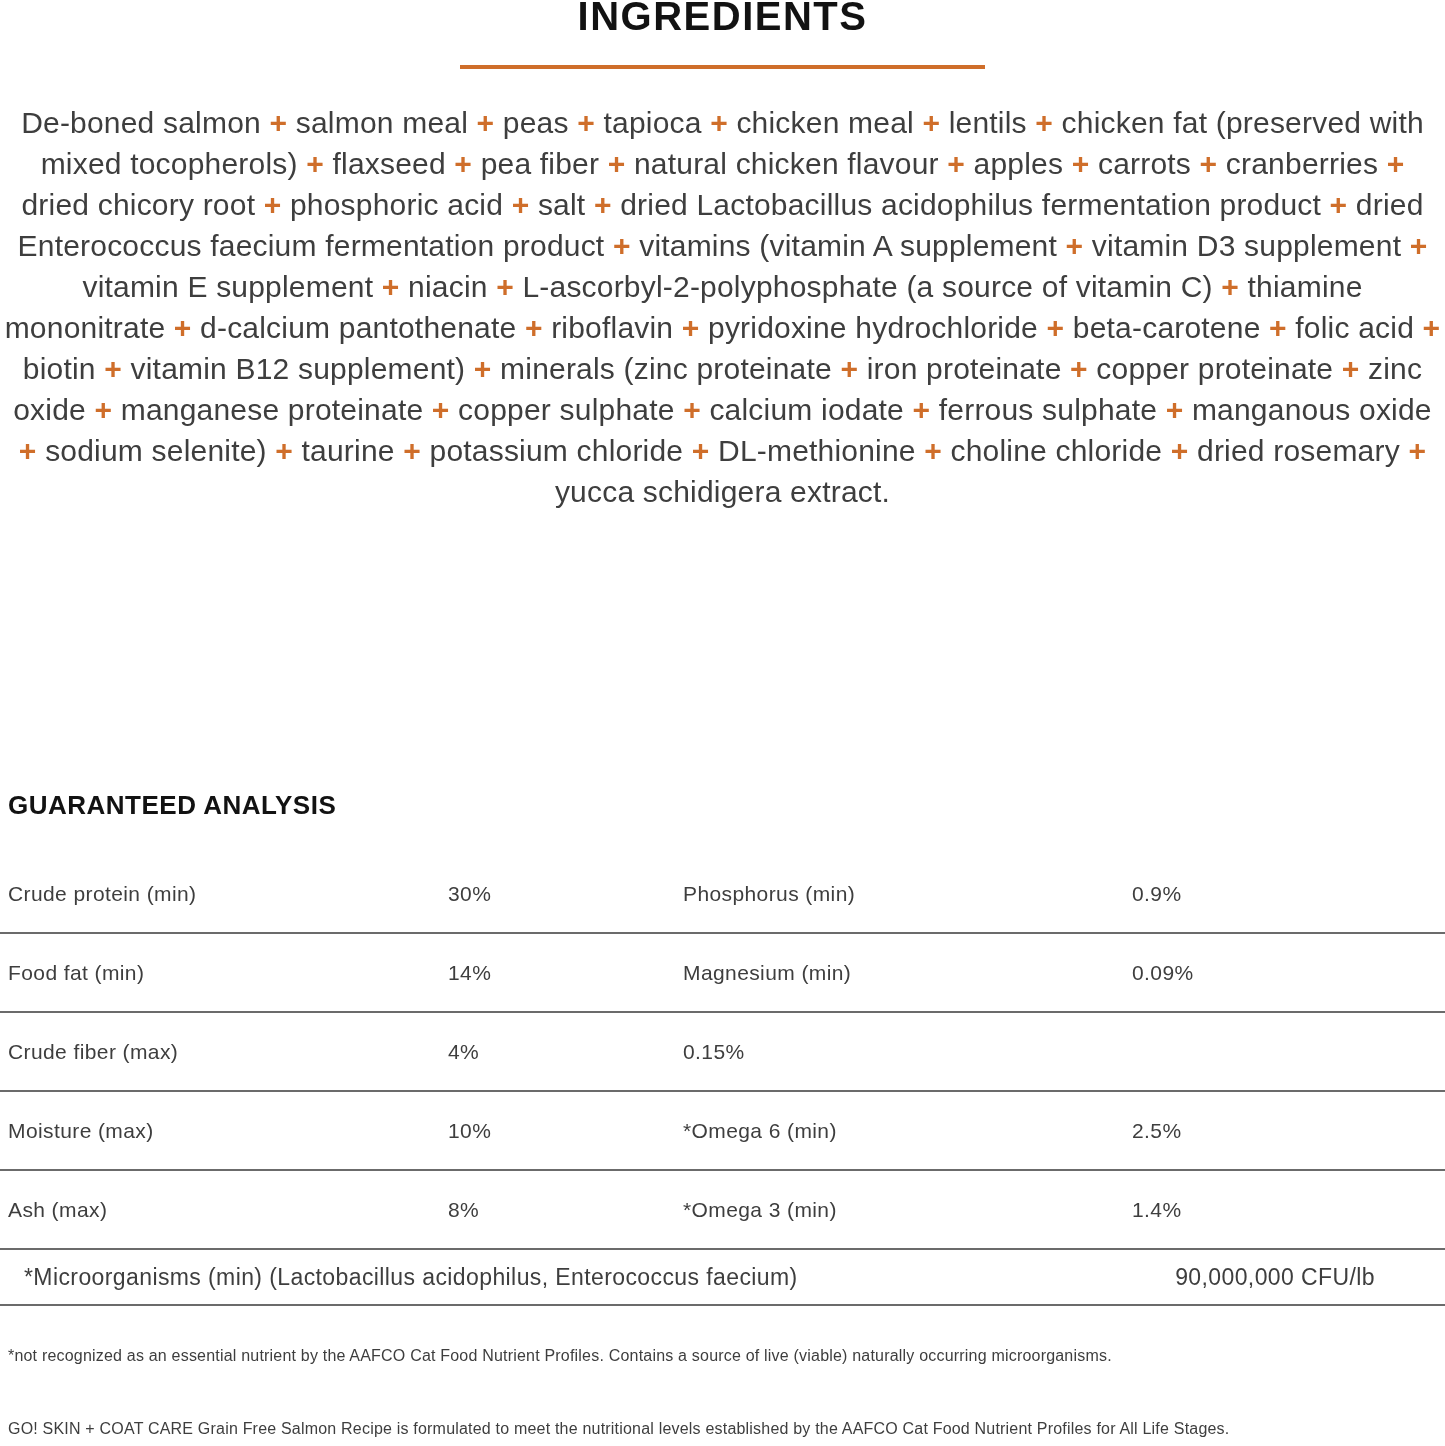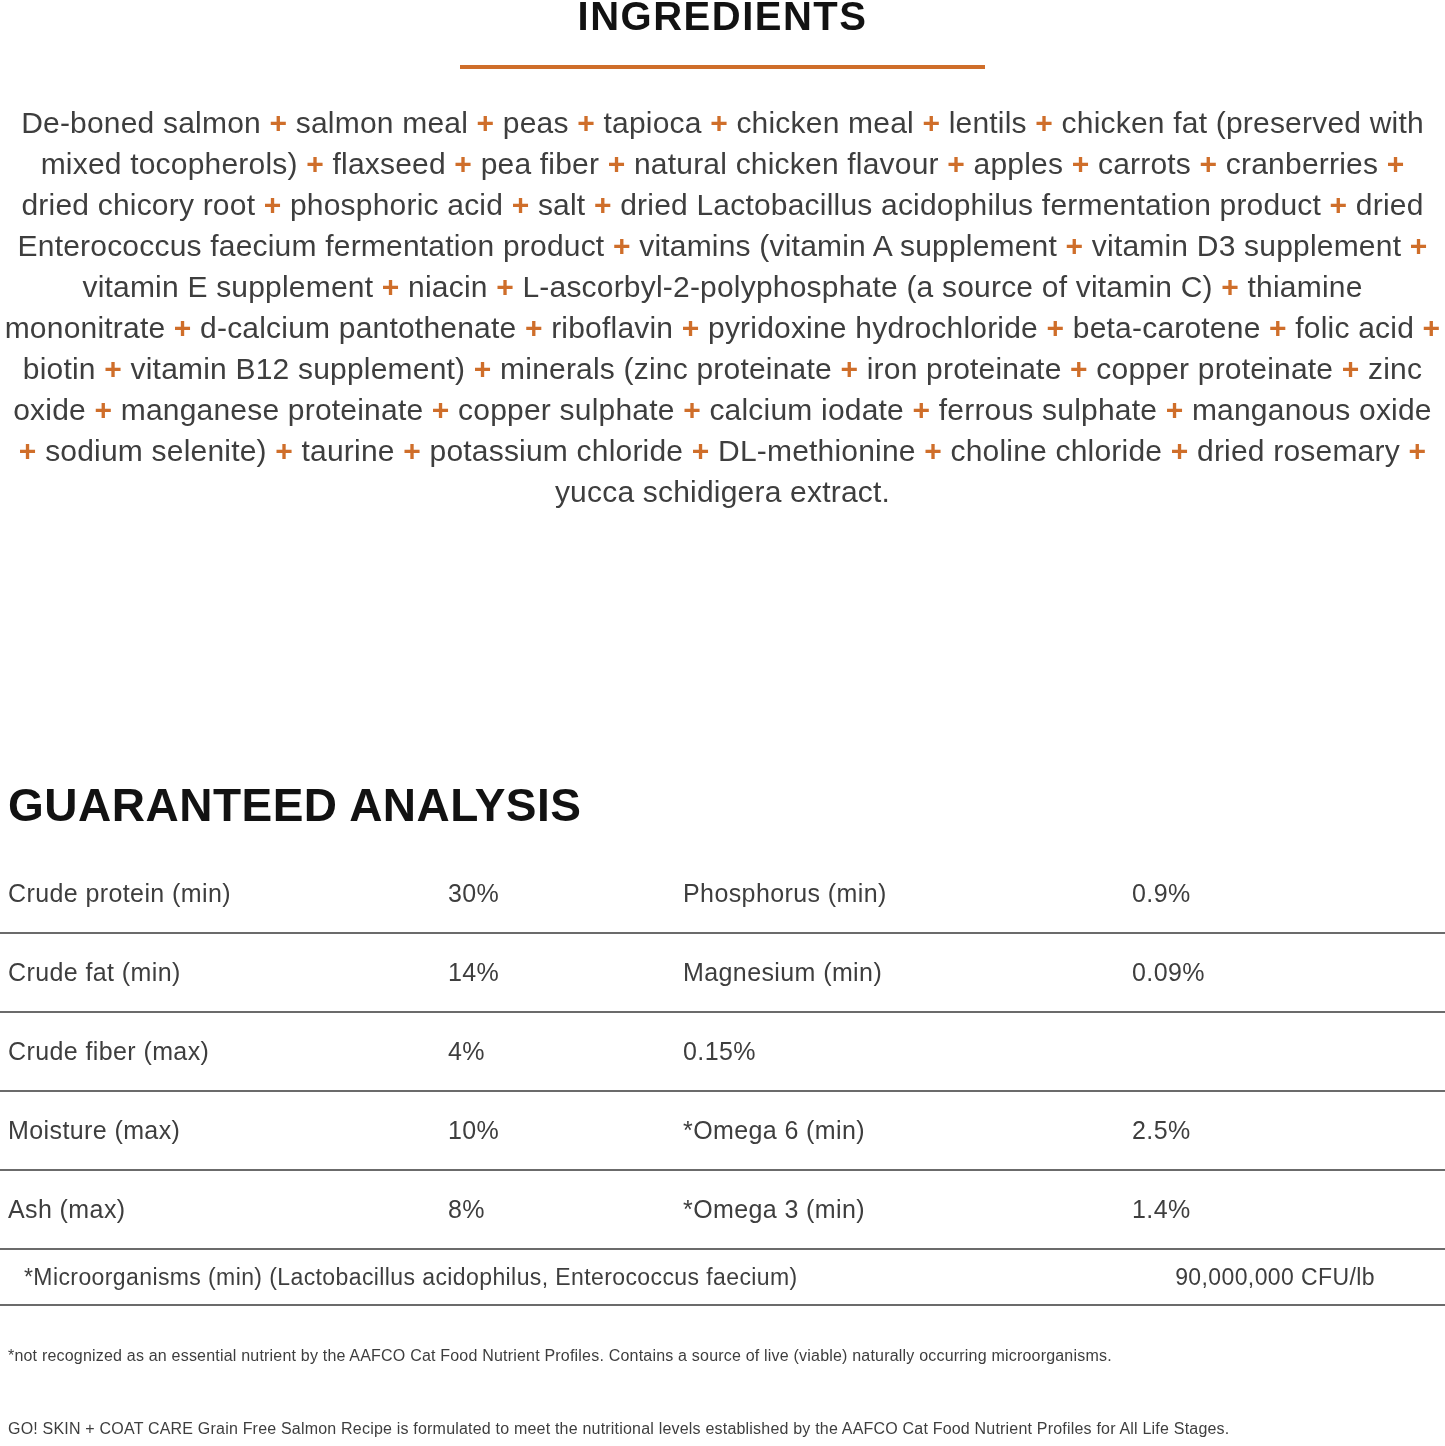--- a/index.html
+++ b/index.html
@@ -39,38 +39,38 @@
     line-height:41px;
     letter-spacing:0.2px;
     color:var(--text);
   }
   .plus{
     color:var(--accent);
     font-weight:700;
   }
   .ga-title{
     margin:272px 4px 0 8px;
-    font-size:46px;
+    font-size:26px;
     line-height:42px;
     font-weight:800;
     letter-spacing:0.5px;
     color:var(--heading);
   }
   .ga-table{
     margin-top:29px;
     width:1445px;
   }
   .ga-row{
     display:grid;
     grid-template-columns:440px 90px 145px 1fr 160px;
     align-items:center;
     height:79px;
     padding:0 153px 0 8px;
     border-bottom:2px solid var(--divider);
-    font-size:25px;
+    font-size:21px;
     letter-spacing:0.4px;
   }
   .ga-value{}
   .micro-row{
     display:flex;
     justify-content:space-between;
     align-items:center;
     height:56px;
     padding:0 70px 0 24px;
     border-bottom:2px solid var(--divider);
@@ -107,21 +107,21 @@
 
       <div class="ga-row">
         <span class="ga-label">Crude protein (min)</span>
         <span class="ga-value">30%</span>
         <span class="ga-spacer"></span>
         <span class="ga-label">Phosphorus (min)</span>
         <span class="ga-value">0.9%</span>
       </div>
 
       <div class="ga-row">
-        <span class="ga-label">Crude fat (min)</span>
+        <span class="ga-label">Food fat (min)</span>
         <span class="ga-value">14%</span>
         <span class="ga-spacer"></span>
         <span class="ga-label">Magnesium (min)</span>
         <span class="ga-value">0.09%</span>
       </div>
 
       <div class="ga-row">
         <span class="ga-label">Crude fiber (max)</span>
         <span class="ga-value">4%</span>
         <span class="ga-spacer"></span>

